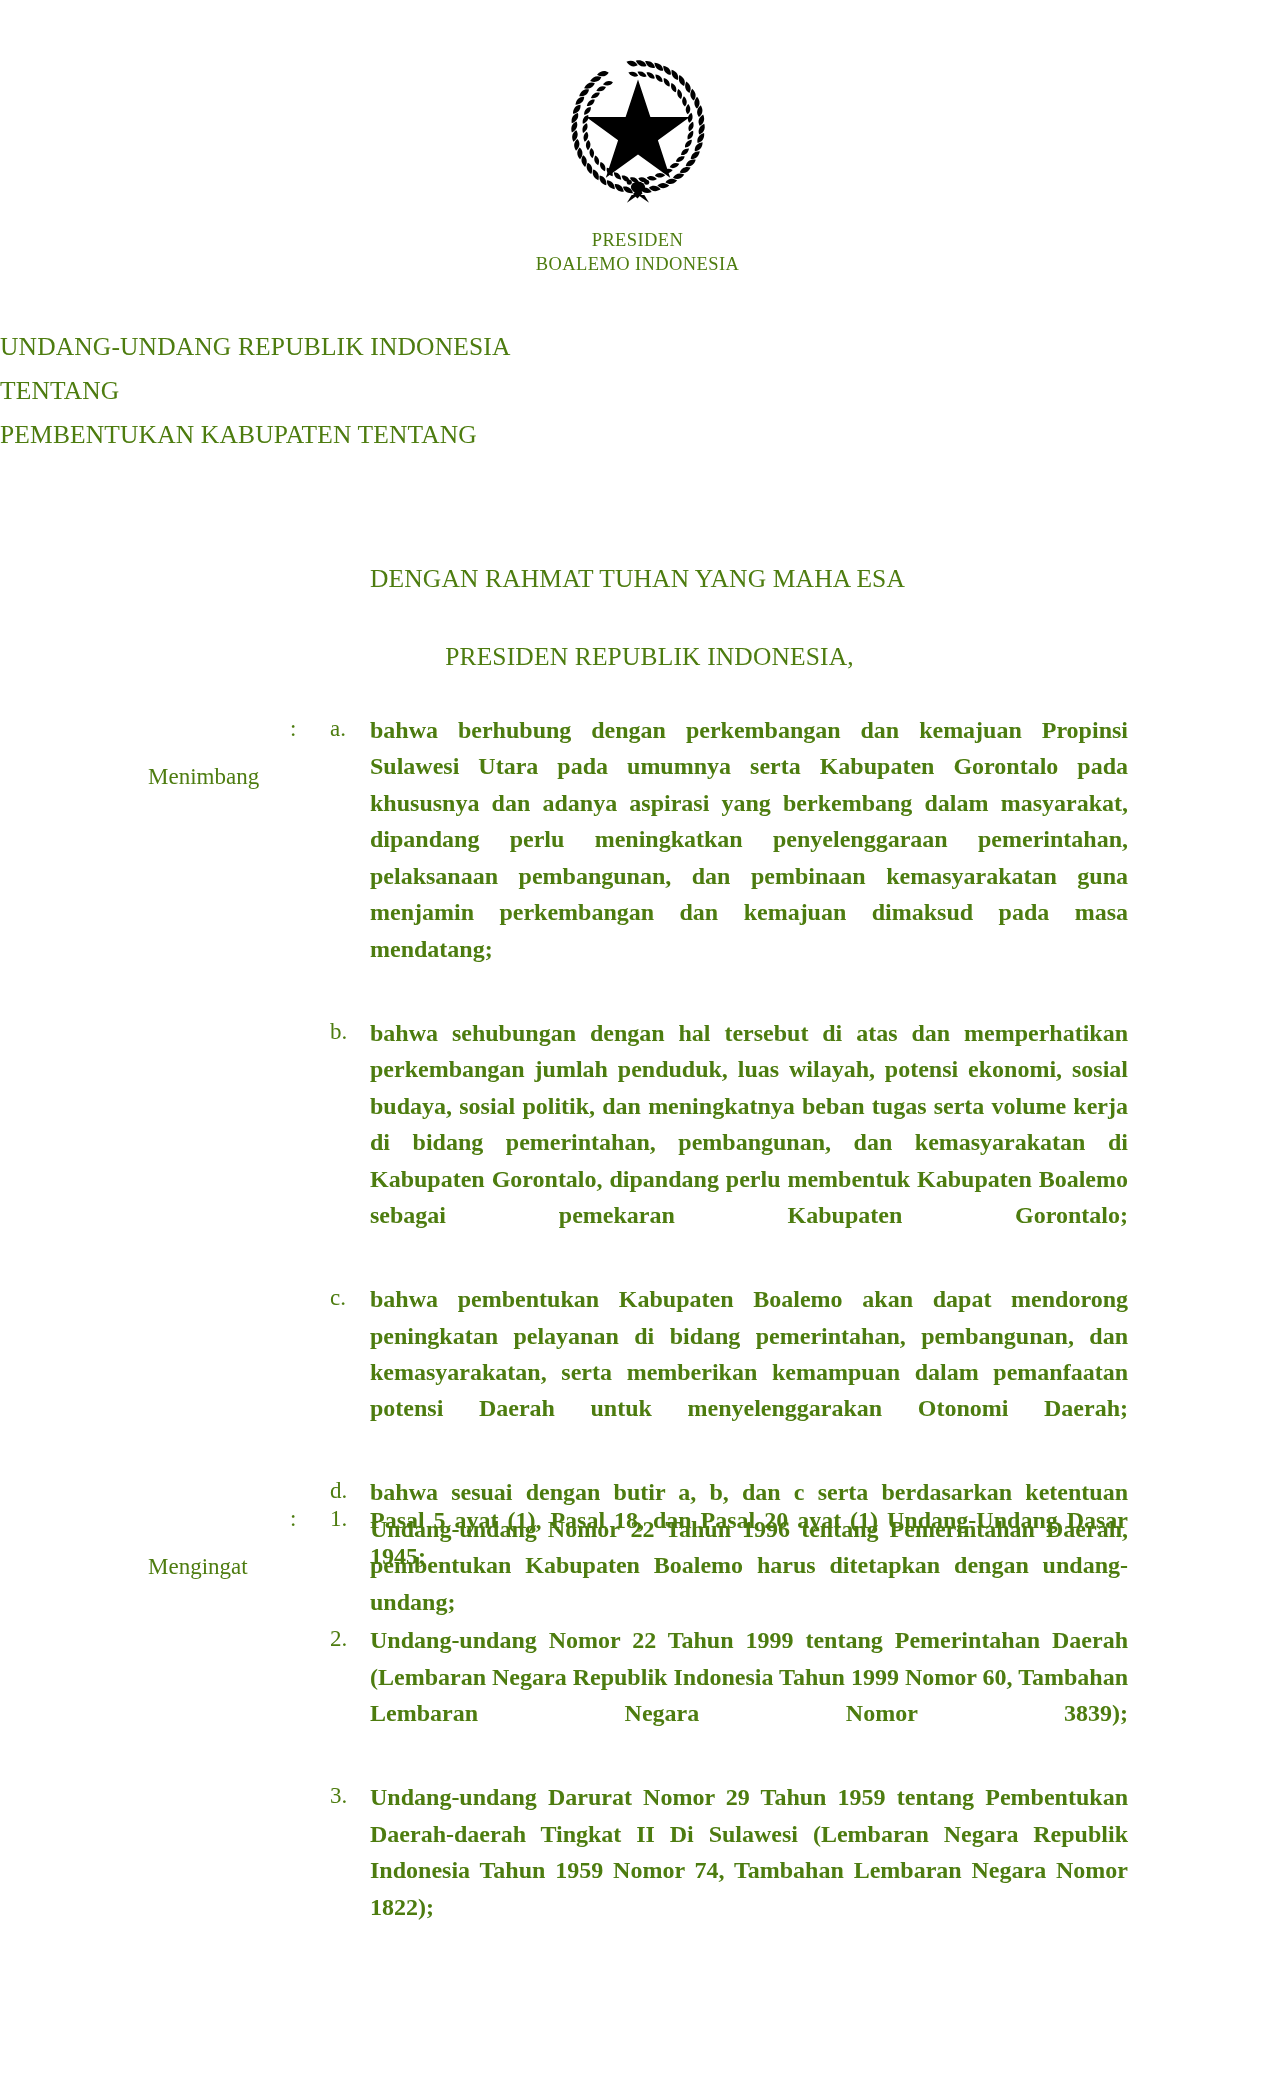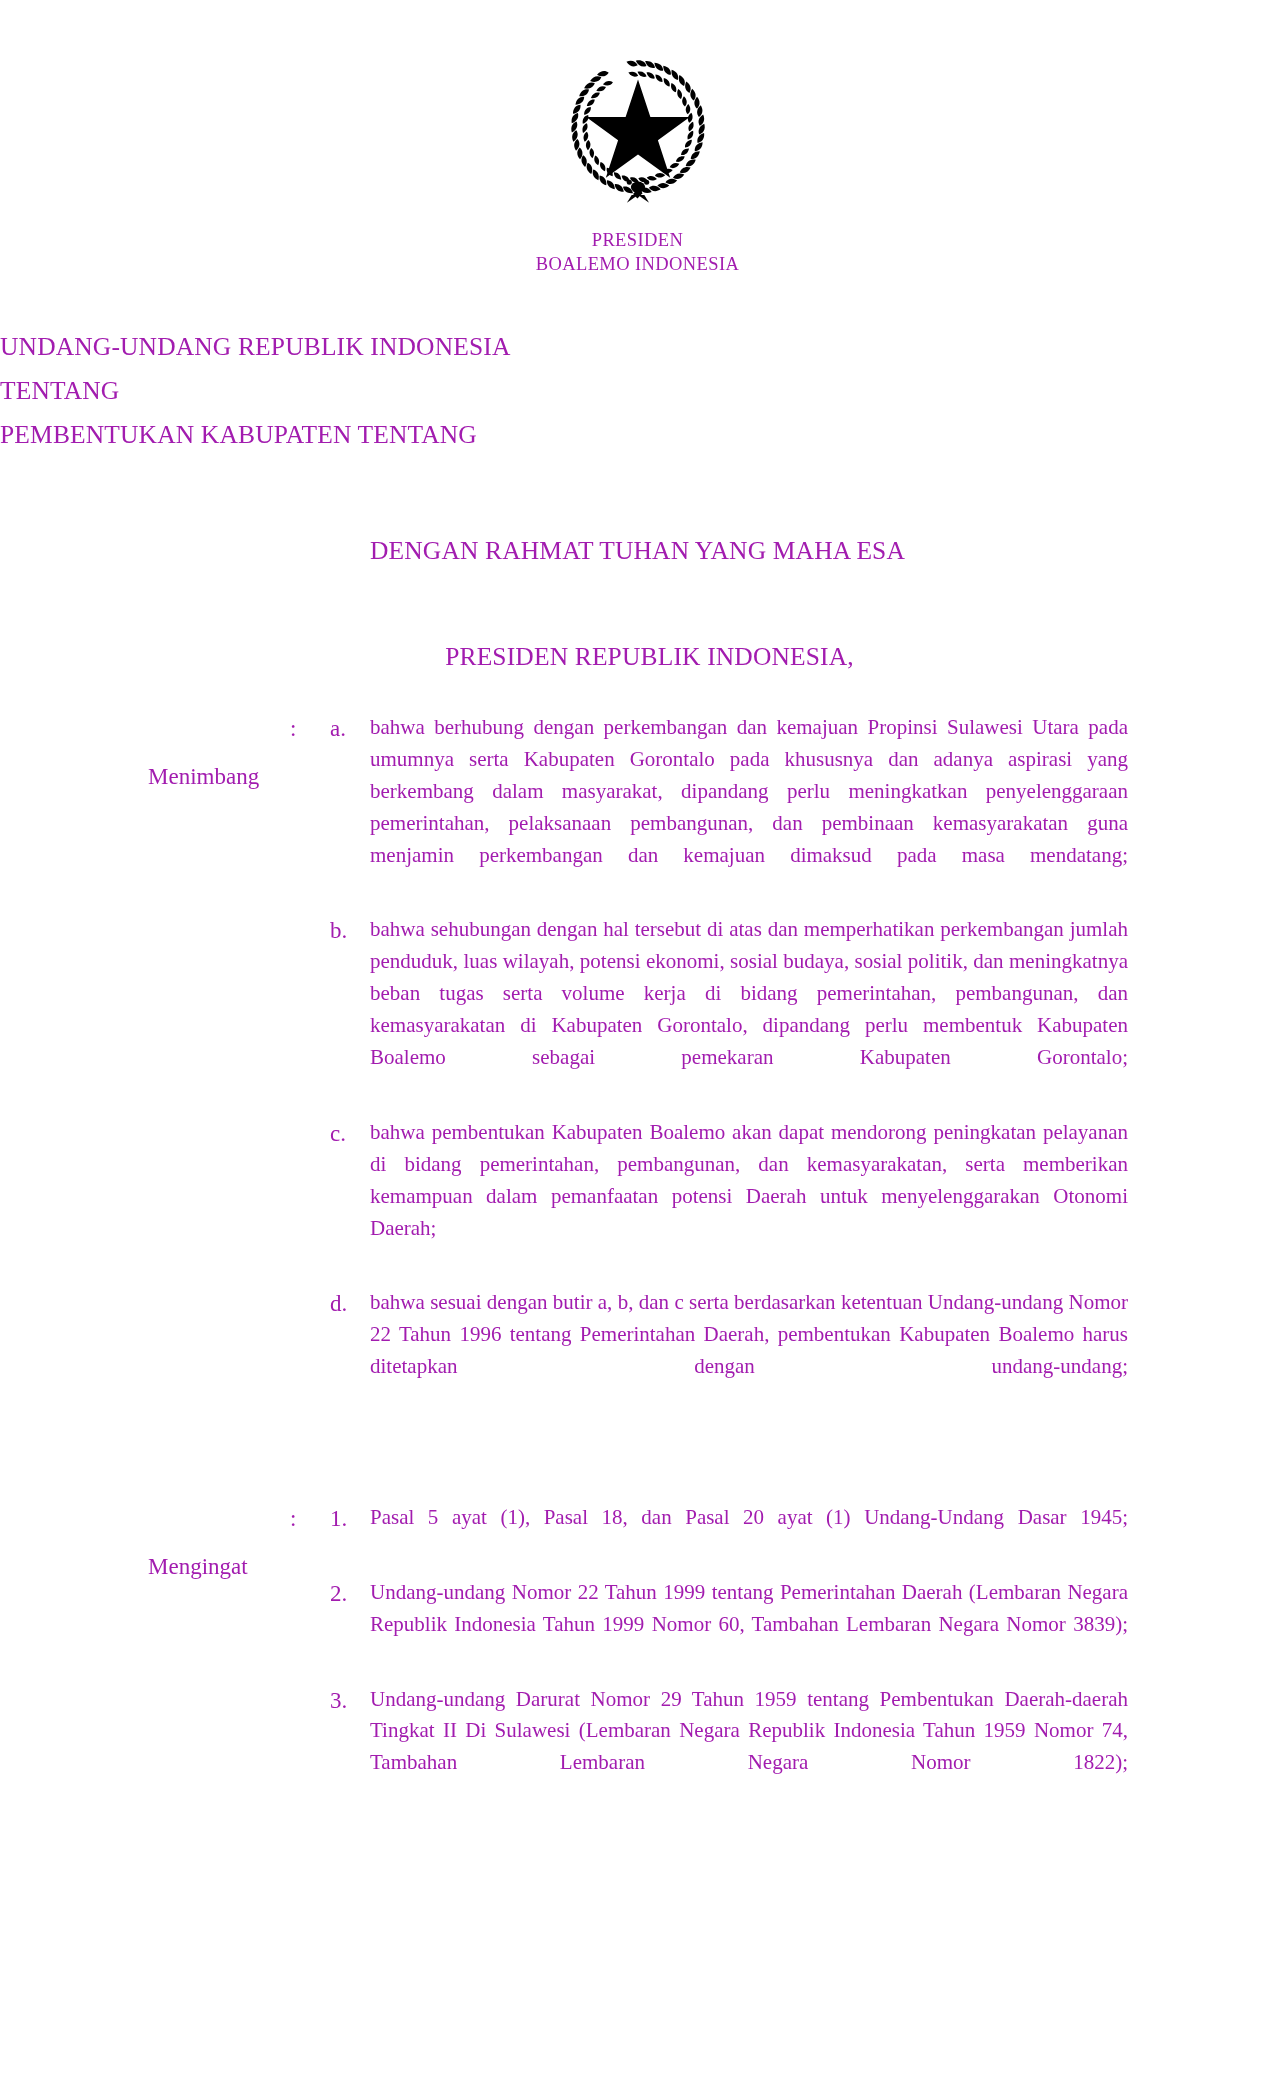--- a/index.html
+++ b/index.html
@@ -6,21 +6,21 @@
     margin: 0;
     padding: 0;
     background: #ffffff;
   }
   .page {
     position: relative;
     width: 1275px;
     height: 2100px;
     background: #ffffff;
     font-family: "Liberation Serif", "DejaVu Serif", serif;
-    color: #a21caf;
+    color: #4d7c0f;
     overflow: hidden;
     box-sizing: border-box;
   }
 
   
   .emblem-wrap {
     position: absolute;
     top: 48px;
     left: 0;
     width: 1275px;
@@ -56,21 +56,21 @@
     text-align: left;
   }
   .title-line {
     font-size: 25.5px;
     line-height: 1.72;
     letter-spacing: 0.15px;
   }
 
   .enactment {
     position: absolute;
-    top: 536px;
+    top: 564px;
     left: 0;
     width: 1275px;
     text-align: center;
   }
   .enactment .line1 {
     font-size: 25.5px;
     letter-spacing: 0.15px;
   }
 
   .authority {
@@ -124,25 +124,26 @@
   .clause-item:last-child { margin-bottom: 0; }
 
   .marker {
     width: 40px;
     flex: 0 0 40px;
     font-size: 23px;
     line-height: 1.52;
   }
   .clause-text {
     flex: 1 1 auto;
-    font-size: 21px;
+    font-size: 24px;
     line-height: 1.52;
     text-align: justify;
     text-justify: inter-word;
     hyphens: none;
+    font-weight: bold;
   }
   
   .clause-text::after {
     content: "";
     display: inline-block;
     width: 100%;
   }
 </style>
 </head>
 <body>

